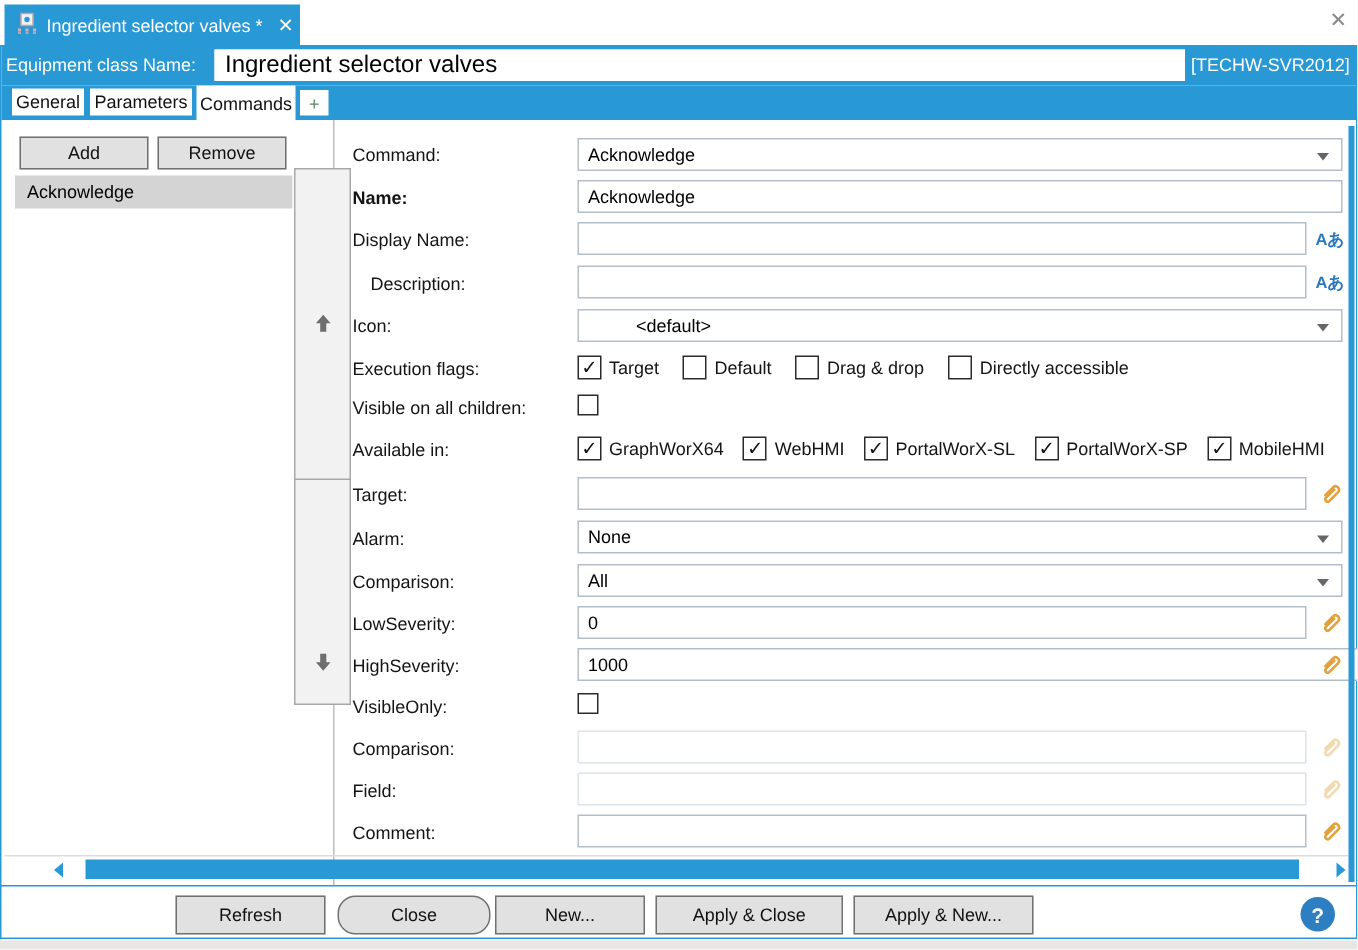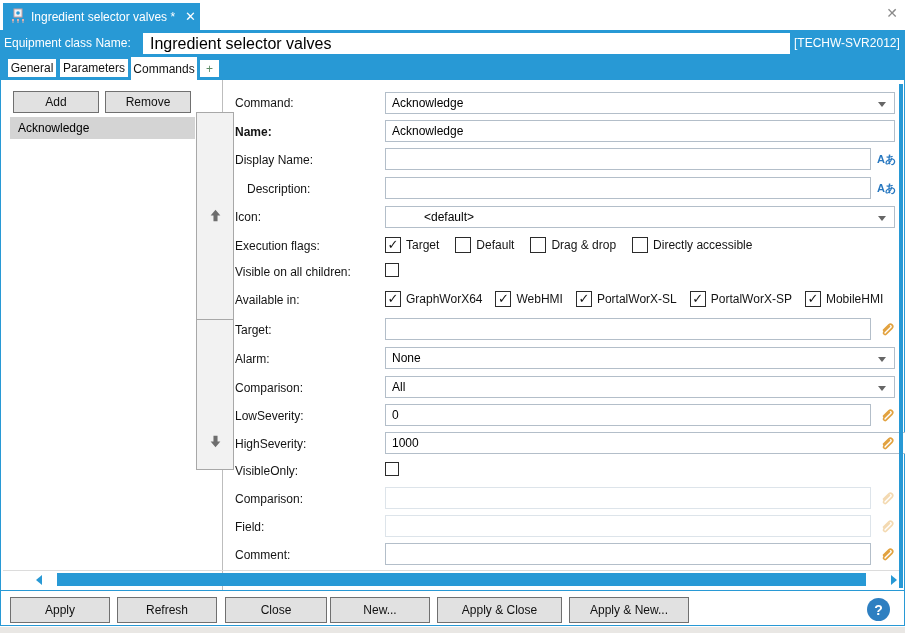--- a/index.html
+++ b/index.html
@@ -248,21 +248,20 @@
   <svg class="clip" style="left:878px;top:545px;" viewBox="0 0 16 16">
       <path d="M5.2 9.5 L10.2 4.5 a2.2 2.2 0 0 1 3.1 3.1 L7.6 13.3 a1.5 1.5 0 0 1 -2.1 -2.1 L10.8 6.1" fill="none" stroke="#e2a23f" stroke-width="1.6" stroke-linecap="round"></path>
     </svg>
 
   <div class="abs hs-topline"></div>
   <div class="abs hs-left"></div>
   <div class="abs hs-thumb"></div>
   <div class="abs hs-right"></div>
   <div class="abs vs-thumb"></div>
 
-  <button class="btn foot-btn" style="left:10px;width:100px;">Apply</button>
   <button class="btn foot-btn" style="left:117px;width:100px;">Refresh</button>
-  <button class="btn foot-btn" style="left:225px;width:102px;">Close</button>
+  <button class="btn foot-btn" style="left:225px;width:102px;border-radius:12px;">Close</button>
   <button class="btn foot-btn" style="left:330px;width:100px;">New...</button>
   <button class="btn foot-btn" style="left:437px;width:125px;">Apply &amp; Close</button>
   <button class="btn foot-btn" style="left:569px;width:120px;">Apply &amp; New...</button>
   <div class="abs help">?</div>
 
 </div>
 
 </body></html>

